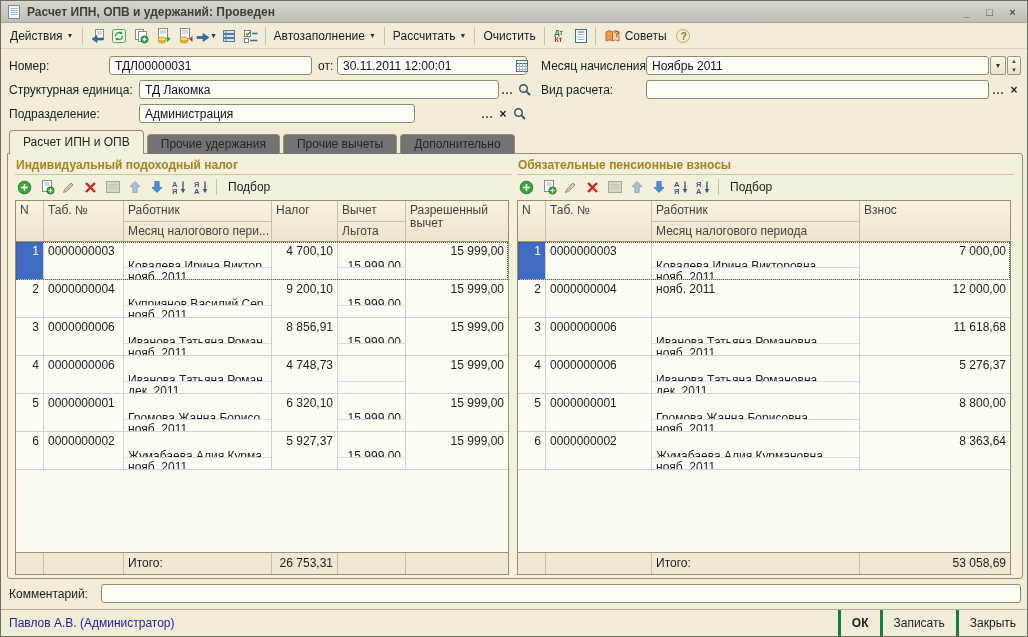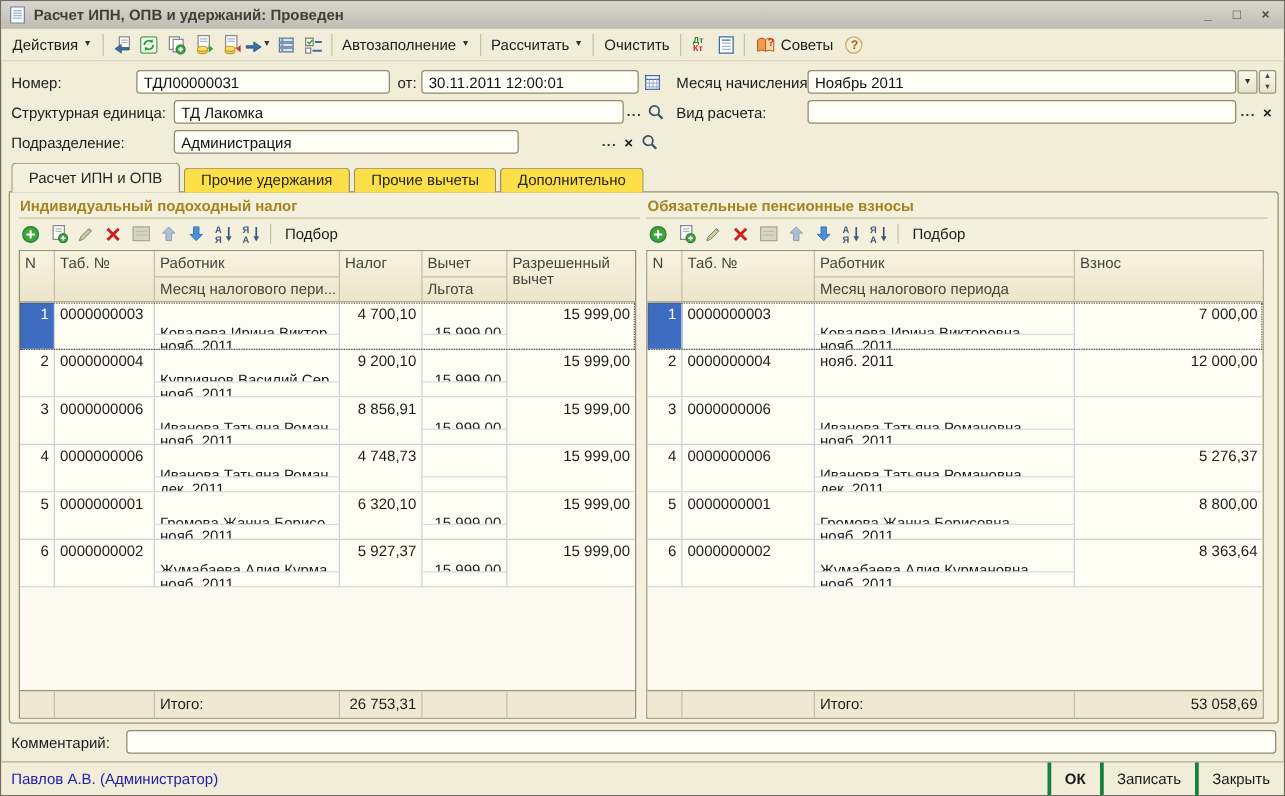--- a/index.html
+++ b/index.html
@@ -26,21 +26,21 @@
   .finput{position:absolute;height:19px;box-sizing:border-box;border:1px solid #8E8A6C;border-radius:3px;background:#FFFEF6;padding:0 5px;font-family:"Liberation Sans",sans-serif;font-size:12px;color:#111;outline:none;}
   .fbtn{position:absolute;height:19px;display:flex;align-items:center;justify-content:center;box-sizing:border-box;}
   .ellip{font-weight:bold;letter-spacing:1px;color:#333;font-size:11px;}
   .clrx{color:#222;font-weight:bold;font-size:12px;}
   .spin{position:absolute;display:flex;flex-direction:column;width:14px;height:19px;border:1px solid #9A9678;border-radius:2px;background:linear-gradient(#FBF8EA,#E8E2CB);box-sizing:border-box;}
   .spin span{flex:1;display:flex;align-items:center;justify-content:center;font-size:6px;color:#444;line-height:1;}
   .combo-arrow{border:1px solid #9A9678;border-radius:2px;background:linear-gradient(#FBF8EA,#E8E2CB);width:16px;font-size:7px;color:#333;}
 
   
   .tabs{position:absolute;left:8px;top:130px;height:23px;display:flex;align-items:flex-end;z-index:3;}
-  .tab{height:19px;line-height:19px;padding:0 13px;background:#fde047;border:1px solid #95906F;border-bottom:none;border-radius:4px 4px 0 0;margin-right:3px;color:#26261f;position:relative;}
+  .tab{height:19px;line-height:19px;padding:0 13px;background:#737373;border:1px solid #95906F;border-bottom:none;border-radius:4px 4px 0 0;margin-right:3px;color:#26261f;position:relative;}
   .tab.active{height:23px;line-height:22px;background:#F4F0DE;z-index:4;}
 
   .tabpage{position:absolute;left:6px;top:152px;width:1016px;height:426px;border:1px solid #95906F;border-radius:0 3px 3px 3px;background:#F4F0DE;box-sizing:border-box;z-index:1;}
 
   
   .panel{position:absolute;top:4px;bottom:3px;}
   .panel.left{left:7px;width:497px;}
   .panel.right{left:509px;width:497px;}
   .ptitle{height:16px;font-weight:bold;color:#A5841E;border-bottom:1px solid #CBC4A6;padding-left:1px;white-space:nowrap;}
   .gridbar{height:24px;display:flex;align-items:center;gap:5px;padding-left:1px;}
@@ -234,21 +234,21 @@
           <circle cx="8" cy="8" r="6.5" fill="#F8ECD0" stroke="#C9A96A"></circle>
           <text x="5.7" y="11.5" font-size="10" font-weight="bold" fill="#8a6d3b" font-family="Liberation Sans,sans-serif">?</text>
         </svg>
       </span>
   </div>
 
   <div>
     <span class="flabel" style="left:8px;top:55px">Номер:</span>
     <input class="finput" style="left: 108px; top: 55px; width: 203px;" value="ТДЛ00000031">
     <span class="flabel" style="left:317px;top:55px">от:</span>
-    <input class="finput" style="left: 336px; top: 55px; width: 174px;" value="30.11.2011 12:00:01">
+    <input class="finput" style="left: 336px; top: 55px; width: 190px;" value="30.11.2011 12:00:01">
     <span class="fbtn" style="left:512px;top:55px;width:17px">
         <svg width="14" height="14" viewBox="0 0 14 14">
           <rect x="1.5" y="1.5" width="11" height="11" fill="#fff" stroke="#3A6EA5"></rect>
           <line x1="1.5" y1="4.5" x2="12.5" y2="4.5" stroke="#3A6EA5"></line>
           <g stroke="#9FB6CC">
             <line x1="4.5" y1="4.5" x2="4.5" y2="12.5"></line>
             <line x1="7.5" y1="4.5" x2="7.5" y2="12.5"></line>
             <line x1="10.5" y1="4.5" x2="10.5" y2="12.5"></line>
             <line x1="1.5" y1="7.5" x2="12.5" y2="7.5"></line>
             <line x1="1.5" y1="10.5" x2="12.5" y2="10.5"></line>
@@ -600,20 +600,21 @@
               <div class="cell num last">12 000,00</div>
             </div>
 
             <div class="trow cols-r">
               <div class="cell ncell" style="text-align:right">3</div>
               <div class="cell">0000000006</div>
               <div class="cell stack">
                 <div class="sub line1">Иванова Татьяна Романовна</div>
                 <div class="sub">нояб. 2011</div>
               </div>
+              <div class="cell num last">11 618,68</div>
             </div>
 
             <div class="trow cols-r">
               <div class="cell ncell" style="text-align:right">4</div>
               <div class="cell">0000000006</div>
               <div class="cell stack">
                 <div class="sub line1">Иванова Татьяна Романовна</div>
                 <div class="sub">дек. 2011</div>
               </div>
               <div class="cell num last">5 276,37</div>

